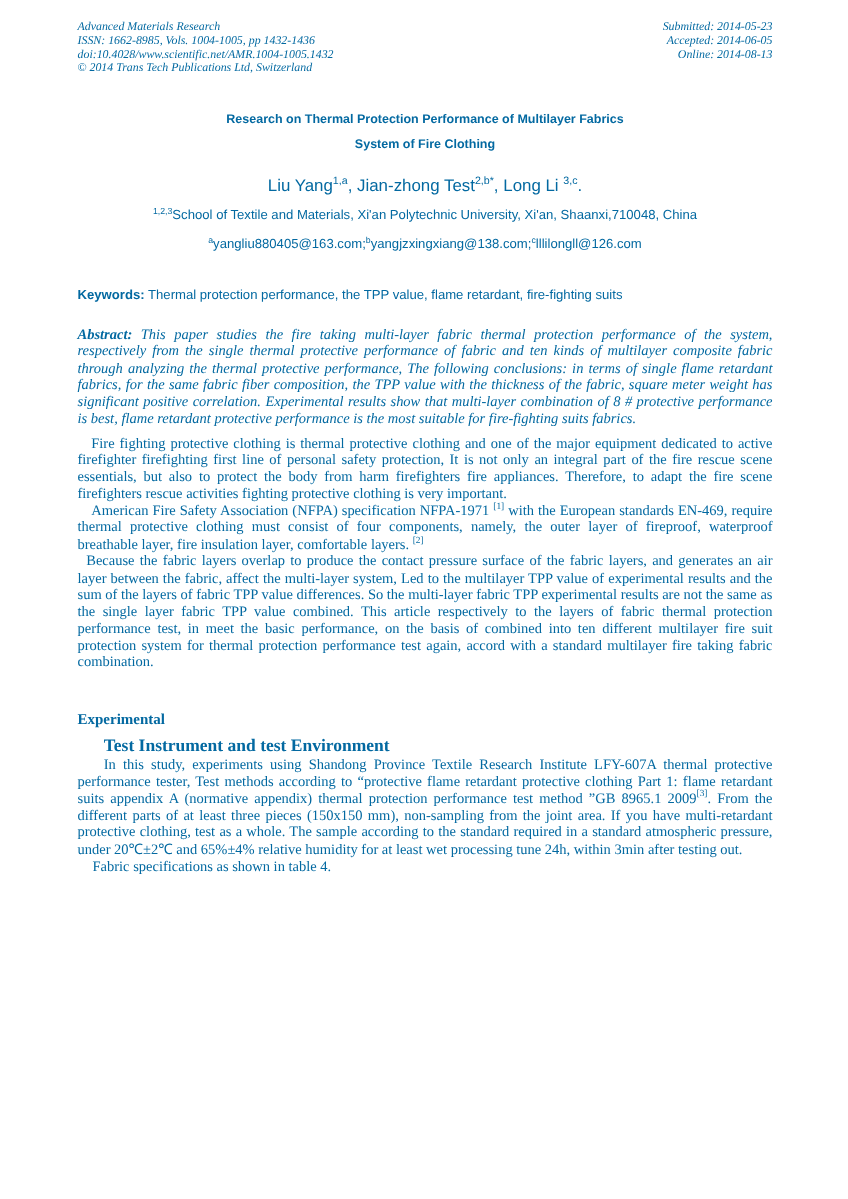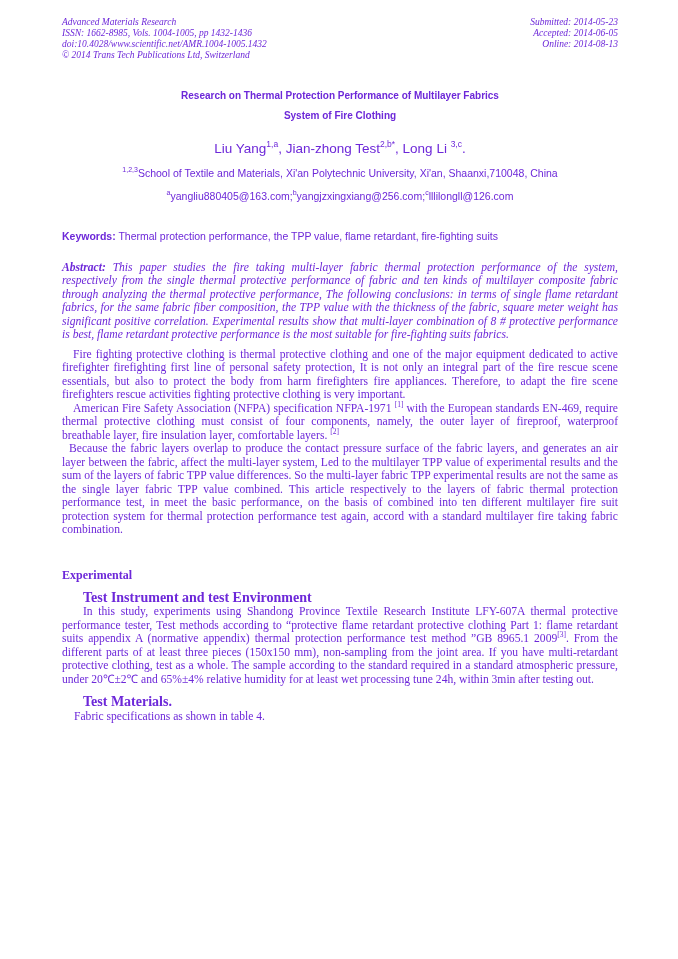--- a/index.html
+++ b/index.html
@@ -1,21 +1,21 @@
 <!DOCTYPE html>
 <html><head>
 <meta charset="utf-8">
 <style>
   html, body { margin: 0; padding: 0; background: #ffffff; }
   .page {
     position: relative;
     width: 678px;
     height: 796px;
     background: #ffffff;
-    color: #6d28d9;
+    color: #0369a1;
     box-sizing: border-box;
     padding: 17px 60px 0 62px;
     font-family: "Liberation Serif", serif;
     overflow: hidden;
   }
   
   .meta {
     display: flex;
     justify-content: space-between;
     font-style: italic;
@@ -109,36 +109,35 @@
 
   <h1 class="title">
       <span>Research on Thermal Protection Performance of Multilayer Fabrics</span>
       <span>System of Fire Clothing</span>
     </h1>
 
   <div class="authors"><span>Liu Yang</span><sup>1,a</sup><span>, </span><span>Jian-zhong Test</span><sup>2,b*</sup><span>, </span><span>Long Li </span><sup>3,c</sup><span>.</span></div>
 
   <div class="affil"><sup>1,2,3</sup><span>School of Textile and Materials, Xi'an Polytechnic University, Xi'an, Shaanxi,710048, China</span></div>
 
-  <div class="emails"><sup>a</sup><span>yangliu880405@163.com;</span><sup>b</sup><span>yangjzxingxiang@256.com;</span><sup>c</sup><span>lllilongll@126.com</span></div>
+  <div class="emails"><sup>a</sup><span>yangliu880405@163.com;</span><sup>b</sup><span>yangjzxingxiang@138.com;</span><sup>c</sup><span>lllilongll@126.com</span></div>
 
   <div class="keywords"><span class="kw-label">Keywords:</span><span> Thermal protection performance, the TPP value, flame retardant, fire-fighting suits</span></div>
 
   <div class="bodytext abstract"><span class="ab-label">Abstract:</span><span> This paper studies the fire taking multi-layer fabric thermal protection performance of the system, respectively from the single thermal protective performance of fabric and ten kinds of multilayer composite fabric through analyzing the thermal protective performance, The following conclusions: in terms of single flame retardant fabrics, for the same fabric fiber composition, the TPP value with the thickness of the fabric, square meter weight has significant positive correlation. Experimental results show that multi-layer combination of 8 # protective performance is best, flame retardant protective performance is the most suitable for fire-fighting suits fabrics.</span></div>
 
 
   <p class="bodytext para para-first">Fire fighting protective clothing is thermal protective clothing and one of the major equipment dedicated to active firefighter firefighting first line of personal safety protection, It is not only an integral part of the fire rescue scene essentials, but also to protect the body from harm firefighters fire appliances. Therefore, to adapt the fire scene firefighters rescue activities fighting protective clothing is very important.</p>
 
   <p class="bodytext para"><span>American Fire Safety Association (NFPA) specification NFPA-1971 </span><sup class="cite">[1]</sup><span> with the European standards EN-469, require thermal protective clothing must consist of four components, namely, the outer layer of fireproof, waterproof breathable layer, fire insulation layer, comfortable layers. </span><sup class="cite">[2]</sup></p>
 
   <p class="bodytext para para-tight">Because the fabric layers overlap to produce the contact pressure surface of the fabric layers, and generates an air layer between the fabric, affect the multi-layer system, Led to the multilayer TPP value of experimental results and the sum of the layers of fabric TPP value differences. So the multi-layer fabric TPP experimental results are not the same as the single layer fabric TPP value combined. This article respectively to the layers of fabric thermal protection performance test, in meet the basic performance, on the basis of combined into ten different multilayer fire suit protection system for thermal protection performance test again, accord with a standard multilayer fire taking fabric combination.</p>
 
   <div class="section-heading">Experimental</div>
 
   <div class="sub-heading">Test Instrument and test Environment</div>
 
   <p class="bodytext para para-exp"><span>In this study, experiments using Shandong Province Textile Research Institute LFY-607A thermal protective performance tester, Test methods according to “protective flame retardant protective clothing Part 1: flame retardant suits appendix A (normative appendix) thermal protection performance test method ”GB 8965.1 2009</span><sup class="cite">[3]</sup><span>. From the different parts of at least three pieces (150x150 mm), non-sampling from the joint area. If you have multi-retardant protective clothing, test as a whole. The sample according to the standard required in a standard atmospheric pressure, under 20℃±2℃ and 65%±4% relative humidity for at least wet processing tune 24h, within 3min after testing out.</span></p>
 
-  <div class="sub-heading">Test Materials.</div>
 
   <p class="bodytext para final-line">Fabric specifications as shown in table 4.</p>
 
 </div>
 
 </body></html>

